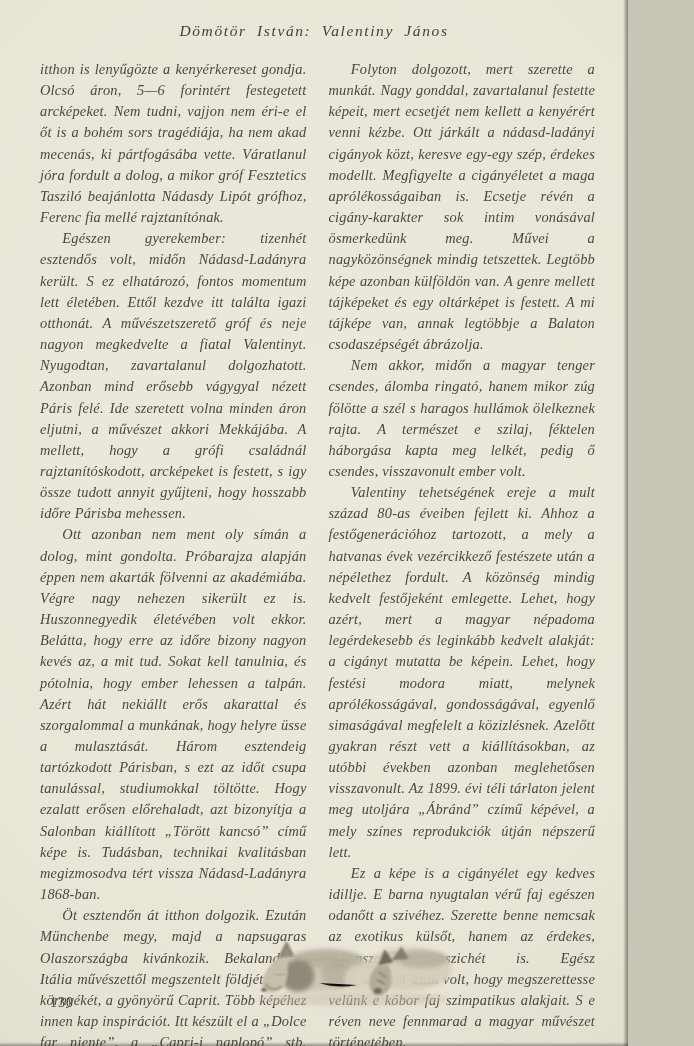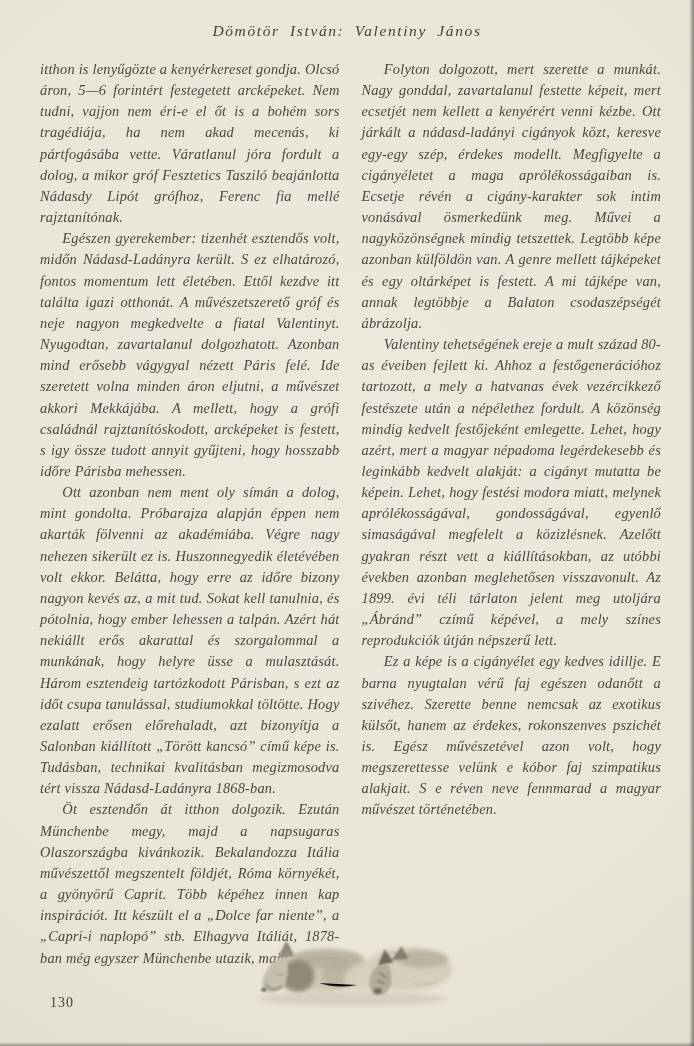--- a/index.html
+++ b/index.html
@@ -3,21 +3,21 @@
 <meta charset="utf-8">
 <title>Scanned page</title>
 <style>
   html, body {
     margin: 0;
     padding: 0;
     background: #c8c4b6;
   }
   .page {
     position: relative;
-    width: 694px;
+    width: 628px;
     height: 1046px;
     overflow: hidden;
     background:
       radial-gradient(ellipse 120% 90% at 48% 42%, #ece8db 0%, #e9e5d7 55%, #e0dccc 88%, #d6d2c1 100%);
     font-family: "Liberation Serif", "DejaVu Serif", serif;
     color: #4a483e;
   }
   
   .scan-edge-right {
     position: absolute; top: 0; right: 0; width: 5px; height: 100%;
@@ -89,20 +89,21 @@
 
     <div class="col">
       <p class="cont">itthon is lenyűgözte a kenyérkereset gondja. Olcsó áron, 5—6 forintért festegetett arcképeket. Nem tudni, vajjon nem éri-e el őt is a bohém sors tragédiája, ha nem akad mecenás, ki pártfogásába vette. Váratlanul jóra fordult a dolog, a mikor gróf Fesztetics Tasziló beajánlotta Nádasdy Lipót grófhoz, Ferenc fia mellé rajztanítónak.</p>
       <p>Egészen gyerekember: tizenhét esztendős volt, midőn Nádasd-Ladányra került. S ez elhatározó, fontos momentum lett életében. Ettől kezdve itt találta igazi otthonát. A művészetszerető gróf és neje nagyon megkedvelte a fiatal Valentinyt. Nyugodtan, zavartalanul dolgozhatott. Azonban mind erősebb vágygyal nézett Páris felé. Ide szeretett volna minden áron eljutni, a művészet akkori Mekkájába. A mellett, hogy a grófi családnál rajztanítóskodott, arcképeket is festett, s igy össze tudott annyit gyűjteni, hogy hosszabb időre Párisba mehessen.</p>
       <p>Ott azonban nem ment oly símán a dolog, mint gondolta. Próbarajza alapján éppen nem akarták fölvenni az akadémiába. Végre nagy nehezen sikerült ez is. Huszonnegyedik életévében volt ekkor. Belátta, hogy erre az időre bizony nagyon kevés az, a mit tud. Sokat kell tanulnia, és pótolnia, hogy ember lehessen a talpán. Azért hát nekiállt erős akarattal és szorgalommal a munkának, hogy helyre üsse a mulasztását. Három esztendeig tartózkodott Párisban, s ezt az időt csupa tanulással, studiumokkal töltötte. Hogy ezalatt erősen előrehaladt, azt bizonyítja a Salonban kiállított „Törött kancsó” című képe is. Tudásban, technikai kvalitásban megizmosodva tért vissza Nádasd-Ladányra 1868-ban.</p>
       <p>Öt esztendőn át itthon dolgozik. Ezután Münchenbe megy, majd a napsugaras Olaszországba kivánkozik. Bekalandozza Itália művészettől megszentelt földjét, Róma környékét, a gyönyörű Caprit. Több képéhez innen kap inspirációt. Itt készült el a „Dolce far niente”, a „Capri-i naplopó” stb. Elhagyva Itáliát, 1878-ban még egyszer Münchenbe utazik, majd aztán</p>
     </div>
 
     <div class="col">
       <p>Folyton dolgozott, mert szerette a munkát. Nagy gonddal, zavartalanul festette képeit, mert ecsetjét nem kellett a kenyérért venni kézbe. Ott járkált a nádasd-ladányi cigányok közt, keresve egy-egy szép, érdekes modellt. Megfigyelte a cigányéletet a maga aprólékosságaiban is. Ecsetje révén a cigány-karakter sok intim vonásával ösmerkedünk meg. Művei a nagyközönségnek mindig tetszettek. Legtöbb képe azonban külföldön van. A genre mellett tájképeket és egy oltárképet is festett. A mi tájképe van, annak legtöbbje a Balaton csodaszépségét ábrázolja.</p>
+      <p>Nem akkor, midőn a magyar tenger csendes, álomba ringató, hanem mikor zúg fölötte a szél s haragos hullámok ölelkeznek rajta. A természet e szilaj, féktelen háborgása kapta meg lelkét, pedig ő csendes, visszavonult ember volt.</p>
       <p>Valentiny tehetségének ereje a mult század 80-as éveiben fejlett ki. Ahhoz a festőgenerációhoz tartozott, a mely a hatvanas évek vezércikkező festészete után a népélethez fordult. A közönség mindig kedvelt festőjeként emlegette. Lehet, hogy azért, mert a magyar népadoma legérdekesebb és leginkább kedvelt alakját: a cigányt mutatta be képein. Lehet, hogy festési modora miatt, melynek aprólékosságával, gondosságával, egyenlő simaságával megfelelt a közizlésnek. Azelőtt gyakran részt vett a kiállításokban, az utóbbi években azonban meglehetősen visszavonult. Az 1899. évi téli tárlaton jelent meg utoljára „Ábránd” czímű képével, a mely színes reprodukciók útján népszerű lett.</p>
       <p>Ez a képe is a cigányélet egy kedves idillje. E barna nyugtalan vérű faj egészen odanőtt a szivéhez. Szerette benne nemcsak az exotikus külsőt, hanem az érdekes, rokonszenves pszichét is. Egész művészetével azon volt, hogy megszerettesse velünk e kóbor faj szimpatikus alakjait. S e réven neve fennmarad a magyar művészet történetében.</p>
     </div>
 
   </div>
 
   <svg class="illustration" viewBox="0 0 240 82" aria-hidden="true">
     <defs>
       <filter id="blur1" x="-20%" y="-20%" width="140%" height="140%">
         <feGaussianBlur stdDeviation="1.1"></feGaussianBlur>

